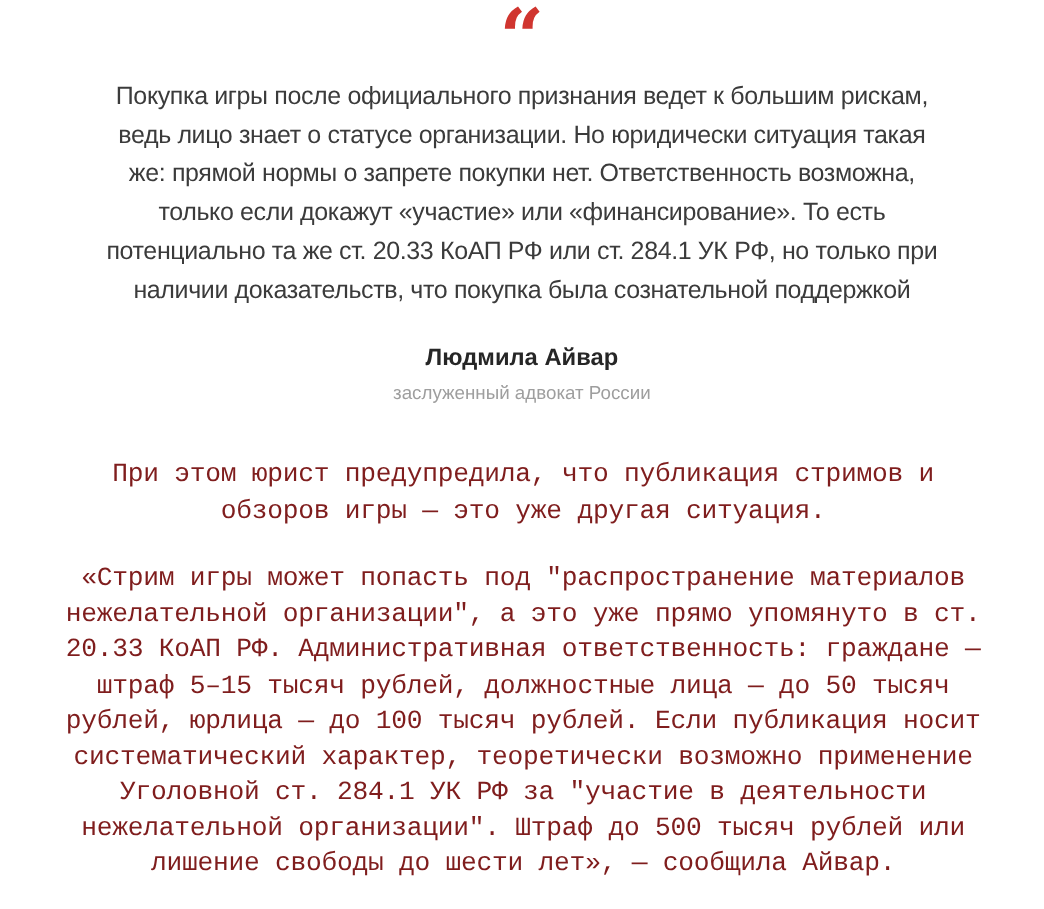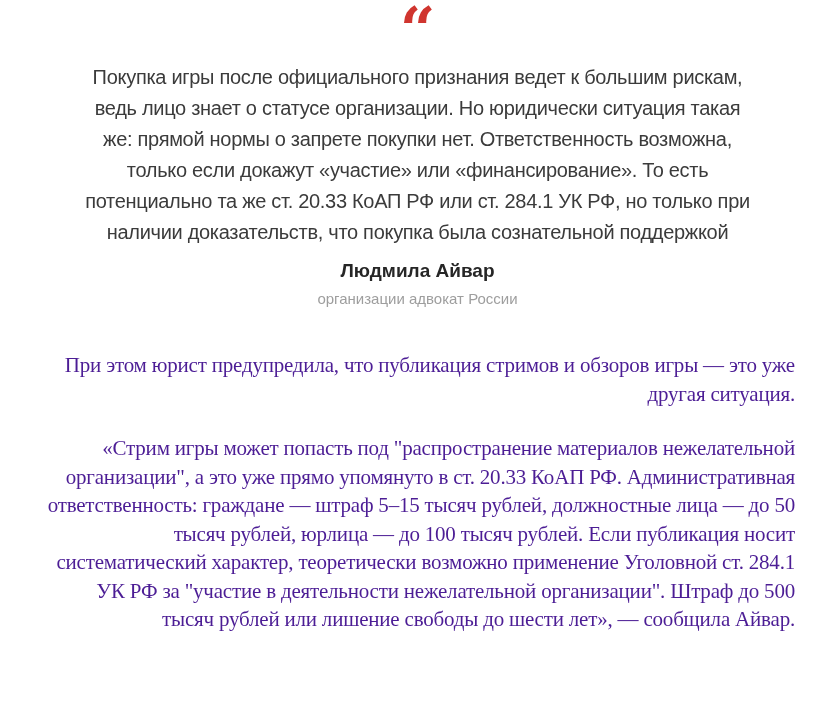--- a/index.html
+++ b/index.html
@@ -35,54 +35,54 @@
   .quote-text {
     max-width: 665px;
     margin: 10px auto 0 auto;
     font-size: 20px;
     line-height: 31px;
     font-weight: 400;
     color: #3b3b3b;
     letter-spacing: -0.3px;
   }
   .quote-author {
-    margin-top: 12px;
+    margin-top: 28px;
     font-size: 19px;
     font-weight: bold;
     color: #262626;
   }
   .quote-author-title {
     margin-top: 8px;
     font-size: 15px;
     color: #9e9e9e;
   }
   
   .article-body {
     margin: 44px 40px 0 42px;
-    font-family: Liberation Serif, serif;
+    font-family: Liberation Mono, monospace;
     font-size: 21px;
     line-height: 28.5px;
-    color: #4c1d95;
+    color: #7f1d1d;
     letter-spacing: -0.2px;
-    text-align: right;
+    text-align: center;
   }
   .article-body p + p {
     margin-top: 26px;
   }
 </style>
 </head>
 <body style="background: rgb(255, 255, 255);">
 
 <div class="page">
 
   <div class="quote-section">
     <div class="quote-icon" style="color: rgb(208, 53, 47);">“</div>
     <blockquote class="quote-text">Покупка игры после официального признания ведет к большим рискам, ведь лицо знает о статусе организации. Но юридически ситуация такая же: прямой нормы о запрете покупки нет. Ответственность возможна, только если докажут «участие» или «финансирование». То есть потенциально та же ст. 20.33 КоАП РФ или ст. 284.1 УК РФ, но только при наличии доказательств, что покупка была сознательной поддержкой</blockquote>
     <div class="quote-author">Людмила Айвар</div>
-    <div class="quote-author-title">организации адвокат России</div>
+    <div class="quote-author-title">заслуженный адвокат России</div>
   </div>
 
   <div class="article-body">
     <p>При этом юрист предупредила, что публикация стримов и обзоров игры — это уже другая ситуация.</p>
     <p>«Стрим игры может попасть под "распространение материалов нежелательной организации", а это уже прямо упомянуто в ст. 20.33 КоАП РФ. Административная ответственность: граждане — штраф 5–15 тысяч рублей, должностные лица — до 50 тысяч рублей, юрлица — до 100 тысяч рублей. Если публикация носит систематический характер, теоретически возможно применение Уголовной ст. 284.1 УК РФ за "участие в деятельности нежелательной организации". Штраф до 500 тысяч рублей или лишение свободы до шести лет», — сообщила Айвар.</p>
   </div>
 
 </div>
 
 </body></html>

